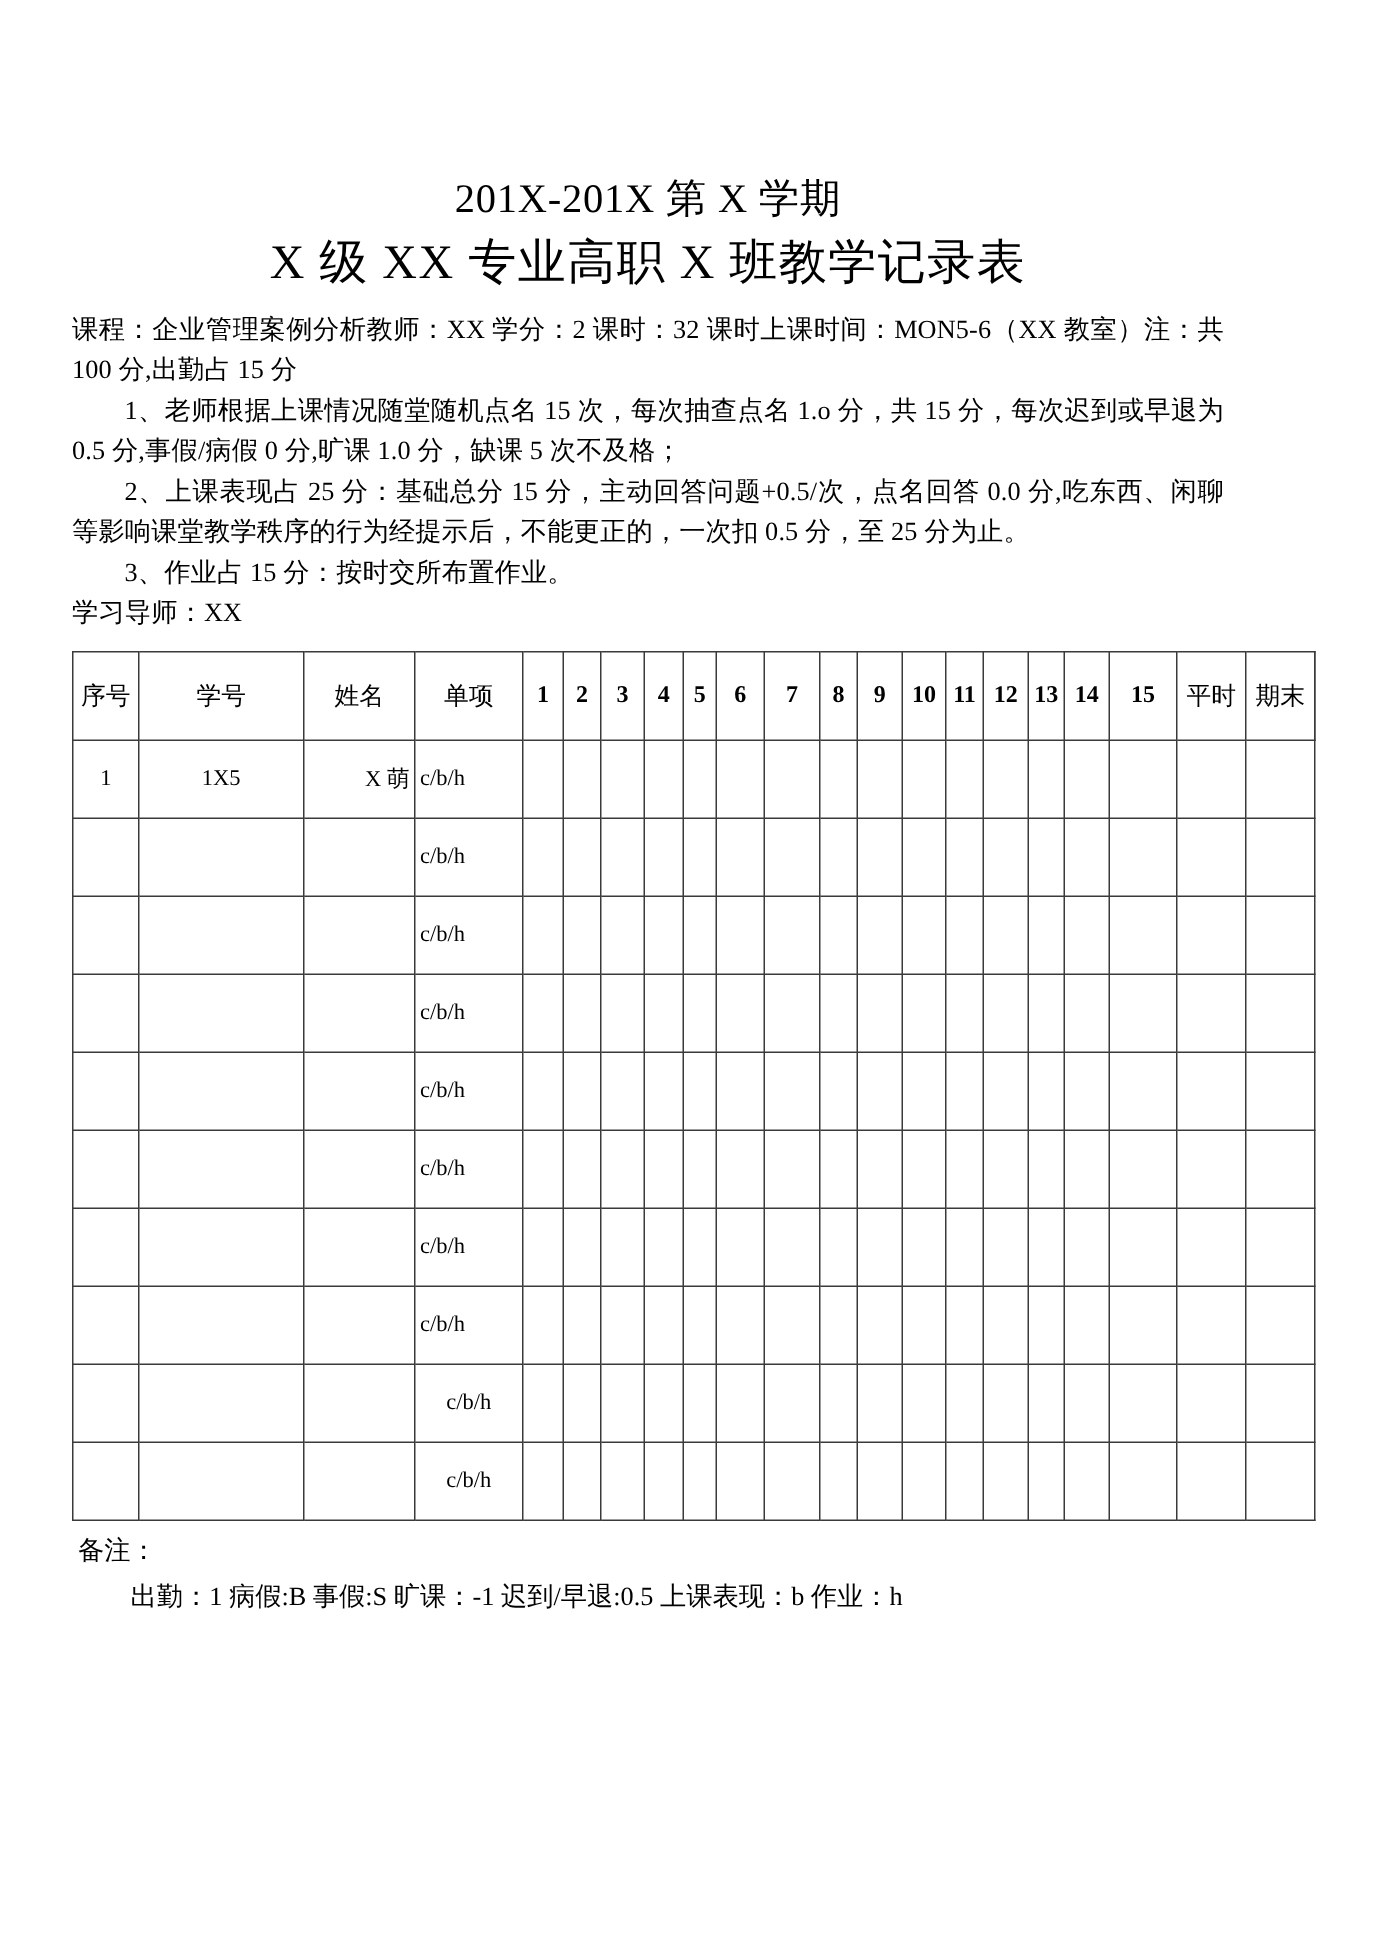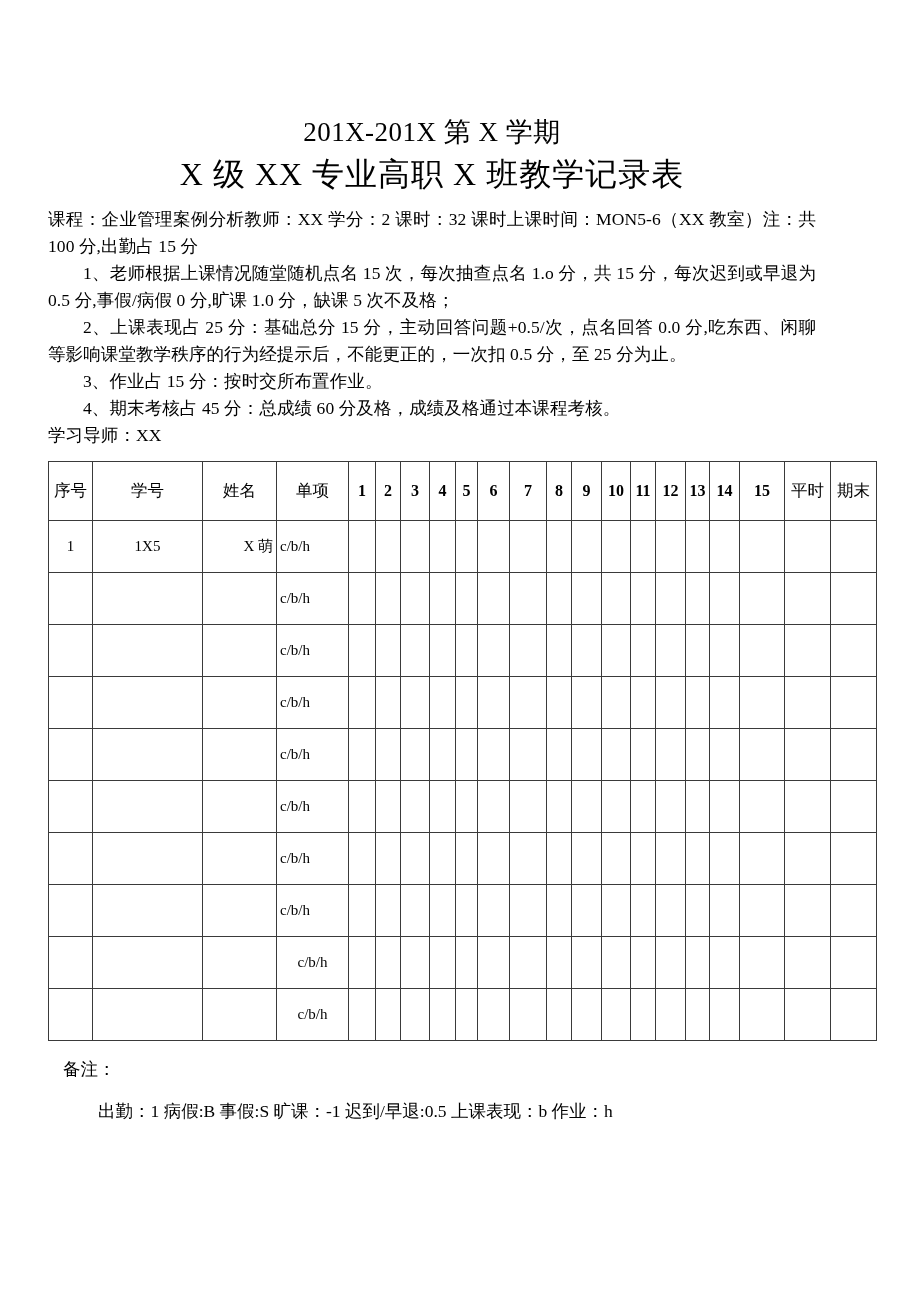--- a/index.html
+++ b/index.html
@@ -101,42 +101,41 @@
   .cell-item-left   { text-align: left;   font-size: 15.5px; padding-left: 5px; }
   .cell-item-center { text-align: center; font-size: 15.5px; }
 
   
   .footer-block {
     margin-top: 6px;
   }
   .footer-line {
     font-size: 17.5px;
     line-height: 27px;
-    margin: 15px;
+    margin: 4px;
   }
   .footer-line.indented {
     text-indent: 2em;
   }
 </style>
 </head>
 <body>
 
 <div class="page">
 
   <div class="title-block">
     <div class="title-line-1">201X-201X 第 X 学期</div>
     <div class="title-line-2">X 级 XX 专业高职 X 班教学记录表</div>
   </div>
 
   <div class="meta-block">
     <p class="para">课程：企业管理案例分析教师：XX 学分：2 课时：32 课时上课时间：MON5-6（XX 教室）注：共 100 分,出勤占 15 分</p>
     <p class="para para-indent">1、老师根据上课情况随堂随机点名 15 次，每次抽查点名 1.o 分，共 15 分，每次迟到或早退为 0.5 分,事假/病假 0 分,旷课 1.0 分，缺课 5 次不及格；</p>
     <p class="para para-indent">2、上课表现占 25 分：基础总分 15 分，主动回答问题+0.5/次，点名回答 0.0 分,吃东西、闲聊等影响课堂教学秩序的行为经提示后，不能更正的，一次扣 0.5 分，至 25 分为止。</p>
     <p class="para para-indent">3、作业占 15 分：按时交所布置作业。</p>
-    <p class="para para-indent">4、期末考核占 45 分：总成绩 60 分及格，成绩及格通过本课程考核。</p>
     <p class="para">学习导师：XX</p>
   </div>
 
   <table class="grade-table">
     <colgroup>
         <col style="width: 44px;">
         <col style="width: 110px;">
         <col style="width: 74px;">
         <col style="width: 72px;">
         <col style="width: 27px;">

